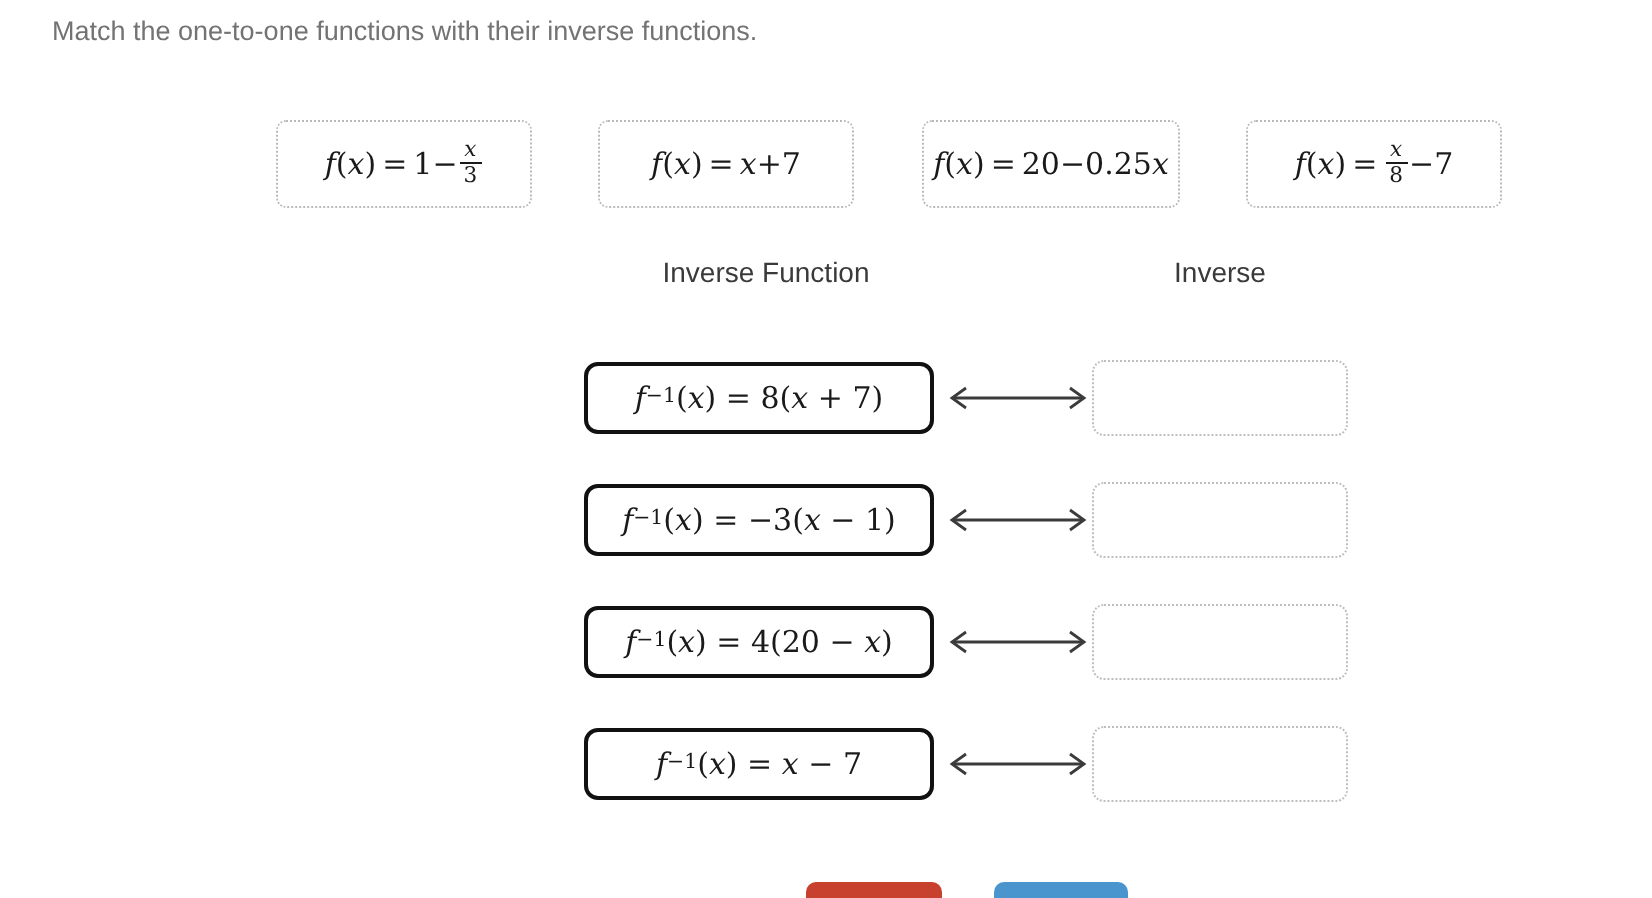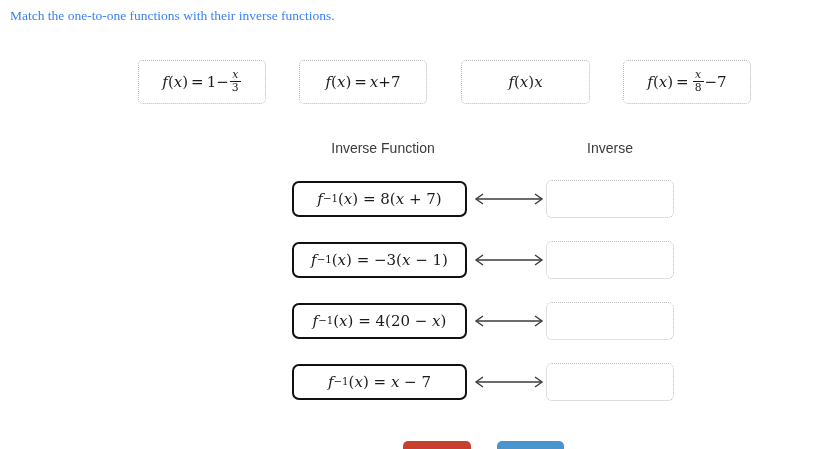--- a/index.html
+++ b/index.html
@@ -12,27 +12,26 @@
     height: 449px;
     position: relative;
     overflow: hidden;
     font-family: "Liberation Sans", sans-serif;
     color: #222222;
   }
 
   
   .instruction {
     position: absolute;
-    left: 10px;
+    left: 26px;
     top: 7px;
     font-size: 13.5px;
     line-height: 17px;
-    color: #3b82f6;
+    color: #737373;
     white-space: nowrap;
-    font-family: Liberation Serif, serif;
   }
 
   
   .math {
     font-family: "DejaVu Serif", serif;
     font-style: italic;
     font-size: 15px;
     color: #1a1a1a;
     white-space: nowrap;
     display: inline-flex;
@@ -77,21 +76,21 @@
     cursor: grab;
   }
   .card-0 { left: 138px; width: 128px; }
   .card-1 { left: 299px; width: 128px; }
   .card-2 { left: 461px; width: 129px; }
   .card-3 { left: 623px; width: 128px; }
 
   
   .col-head {
     position: absolute;
-    top: 140px;
+    top: 128px;
     font-size: 14px;
     color: #3a3a3a;
     text-align: center;
     white-space: nowrap;
   }
   .head-inverse { left: 293px; width: 180px; }
   .head-function { left: 546px; width: 128px; }
 
   
   .row {
@@ -193,20 +192,21 @@
       <span class="up">+7</span>
   </span>
 </div>
 
 <div class="card card-2">
   <span class="math">
     <span>f</span>
       <span class="up">(</span>
       <span>x</span>
       <span class="up">)</span>
+      <span class="up"> = 20−0.25</span>
       <span>x</span>
   </span>
 </div>
 
 <div class="card card-3">
   <span class="math">
     <span>f</span>
       <span class="up">(</span>
       <span>x</span>
       <span class="up">)</span>

